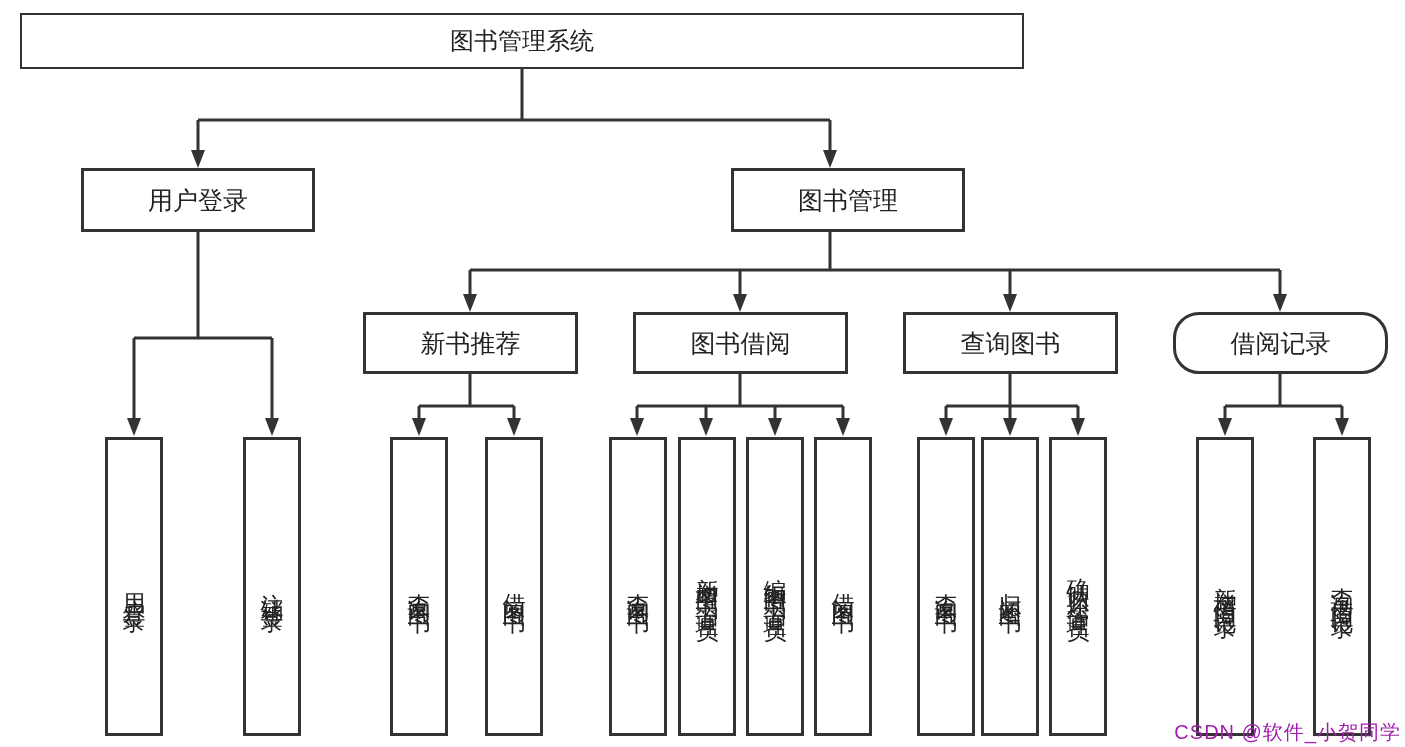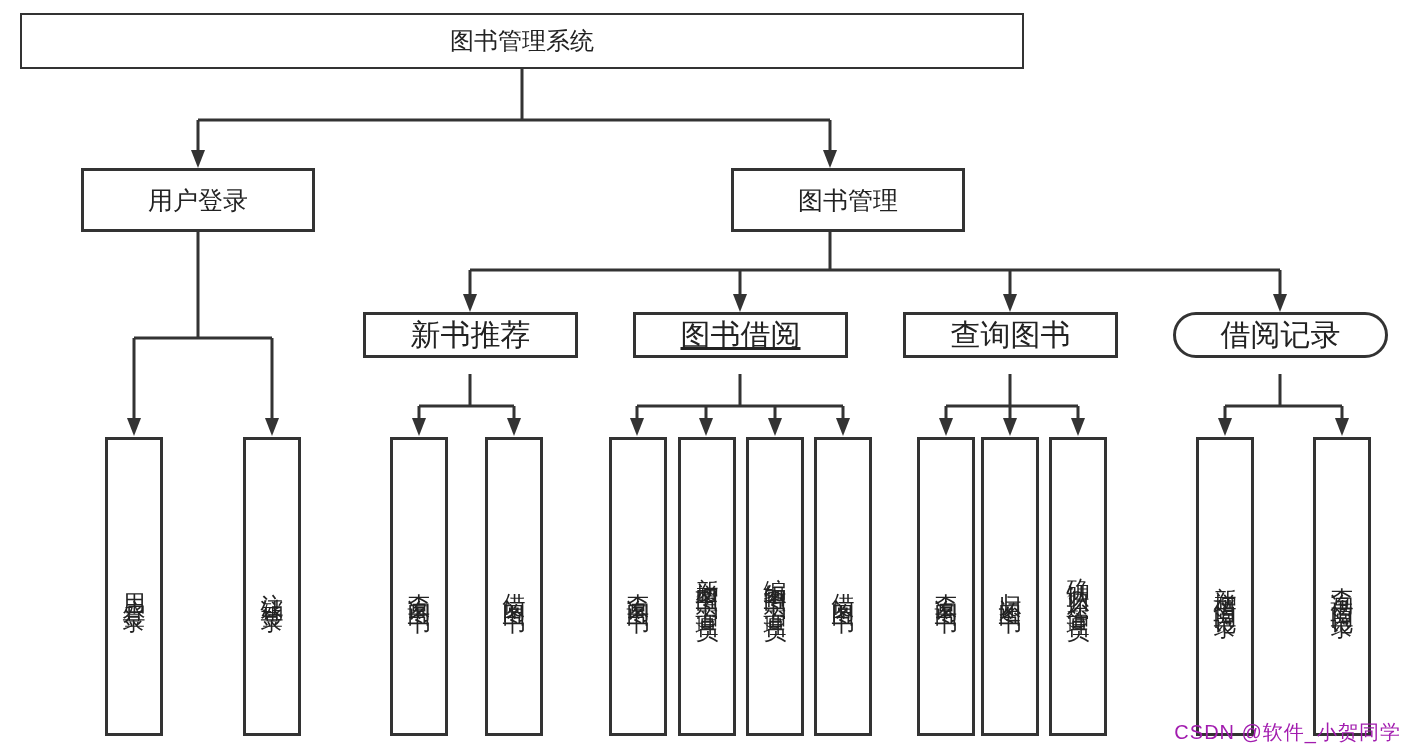--- a/index.html
+++ b/index.html
@@ -29,23 +29,23 @@
     z-index: 2;
   }
   .node-root {
     left: 20px; top: 13px; width: 1004px; height: 56px;
     border-width: 2px;
     font-size: 24px;
   }
   .node-l2 { top: 168px; width: 234px; height: 64px; font-size: 25px; }
   .node-l2.pos-a { left: 81px; }
   .node-l2.pos-b { left: 731px; }
-  .node-l3 { top: 312px; width: 215px; height: 46px; font-size: 30px; }
+  .node-l3 { top: 312px; width: 215px; height: 62px; font-size: 25px; }
   .node-l3.pos-a { left: 363px; }
-  .node-l3.pos-b { left: 633px; text-decoration: underline; }
+  .node-l3.pos-b { left: 633px; }
   .node-l3.pos-c { left: 903px; }
   .node-l3.pos-d { left: 1173px; border-radius: 26px; }
   .leaf { top: 437px; width: 58px; height: 299px; }
   .leaf span {
     writing-mode: vertical-rl;
     text-orientation: mixed;
     font-size: 23px;
     letter-spacing: 6px;
     line-height: 1;
     white-space: nowrap;

